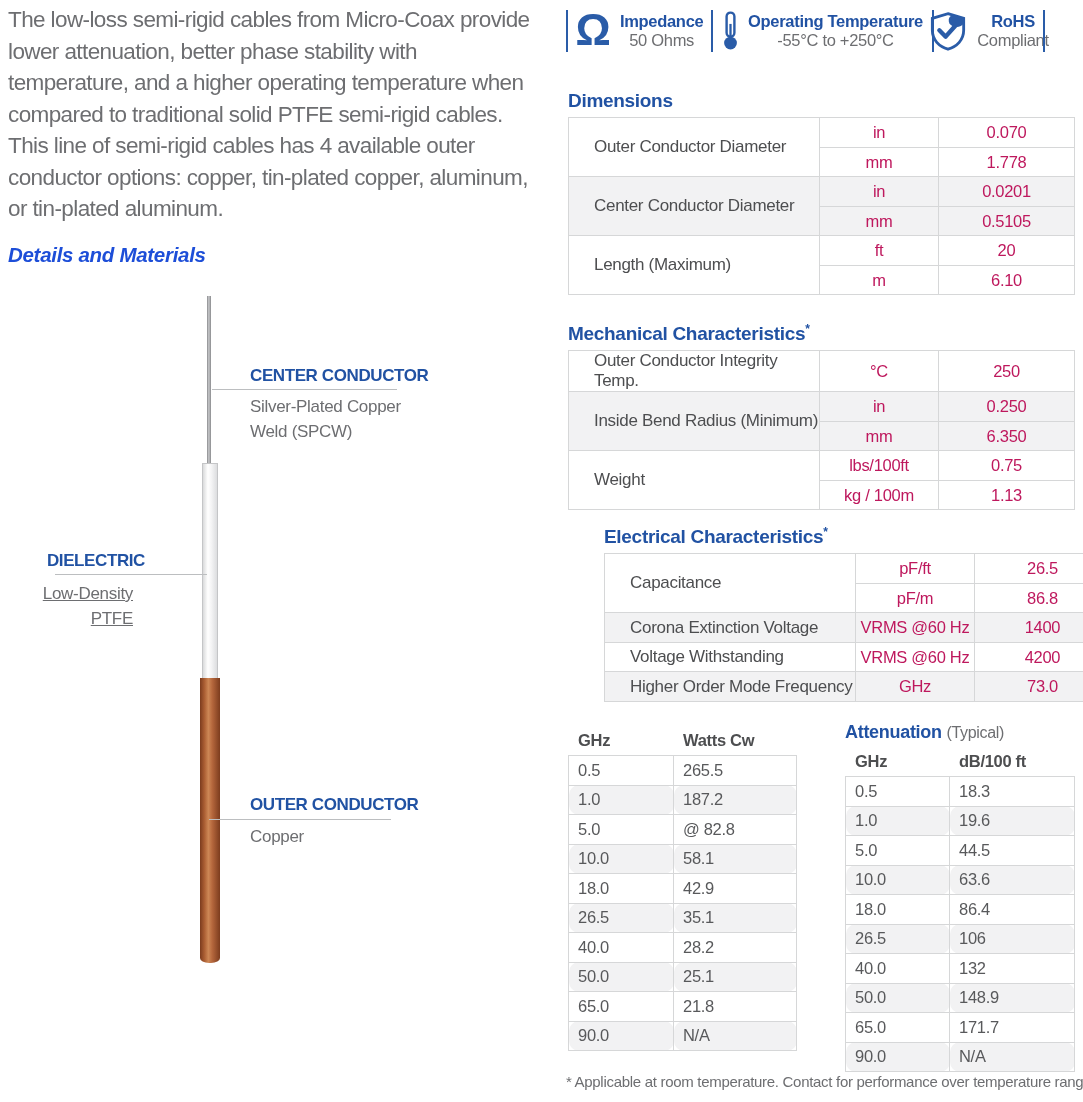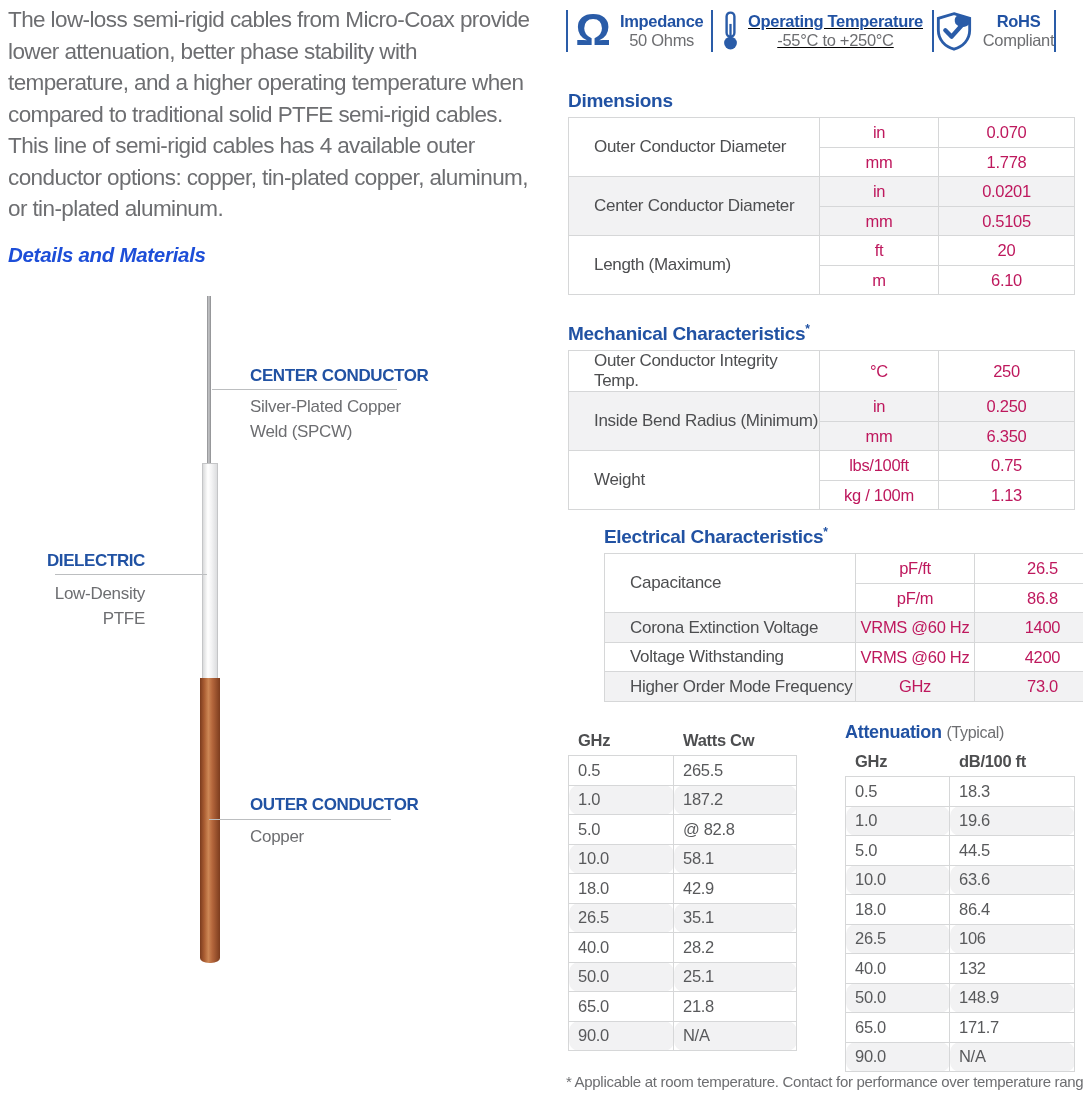--- a/index.html
+++ b/index.html
@@ -37,32 +37,32 @@
   .callout-sub {
     position:absolute; margin:0; font-size:17px; color:#6d6e71; line-height:25px;
     letter-spacing:-0.3px; white-space:pre-line;
   }
   .lead-line { position:absolute; height:1px; background:#bcbec0; }
   .cc-title { left:250px; top:366px; }
   .cc-line  { left:212px; top:389px; width:185px; }
   .cc-sub   { left:250px; top:394px; width:178px; }
   .di-title { left:20px;  top:551px; width:125px; text-align:right; }
   .di-line  { left:55px;  top:574px; width:152px; }
-  .di-sub   { left:20px;  top:581px; width:125px; text-align:right; }
+  .di-sub   { left:8px;  top:581px; width:125px; text-align:right;text-decoration:underline; }
   .oc-title { left:250px; top:795px; }
   .oc-line  { left:209px; top:819px; width:182px; }
   .oc-sub   { left:250px; top:824px; }
   
   .badges {
     position:absolute; left:566px; top:8px; width:512px; height:46px;
     display:flex; align-items:center;
   }
   .vsep { flex:none; width:2px; height:42px; background:#2a5ca8; }
   .badge { display:flex; align-items:center; justify-content:center; gap:9px; }
-  .badge.b1 { width:143px; } .badge.b2 { width:219px;text-decoration:underline; } .badge.b3 { width:120px; }
+  .badge.b1 { width:143px; } .badge.b2 { width:219px; } .badge.b3 { width:109px; }
   .omega { font-size:44px; font-weight:bold; color:#2a5ca8; line-height:0.9; margin-top:-3px; }
   .badge-title { font-size:16.5px; font-weight:bold; color:#2152a3; text-align:center; letter-spacing:-0.3px; line-height:19px; }
   .badge-value { font-size:16.5px; color:#6d6e71; text-align:center; letter-spacing:-0.3px; line-height:19px; }
   .badge svg { display:block; }
   
   .section { position:absolute; left:568px; width:506px; }
   .s-dim  { top:85px; } .s-mech { top:318px; } .s-elec { top:521px;margin-left:36px; }
   .sec-heading { margin:0 0 5px 0; font-size:19px; font-weight:bold; color:#2152a3; letter-spacing:-0.3px; line-height:22px; }
   .sec-heading sup { font-size:12px; }
   table.spec { border-collapse:collapse; width:506px; table-layout:fixed; }

